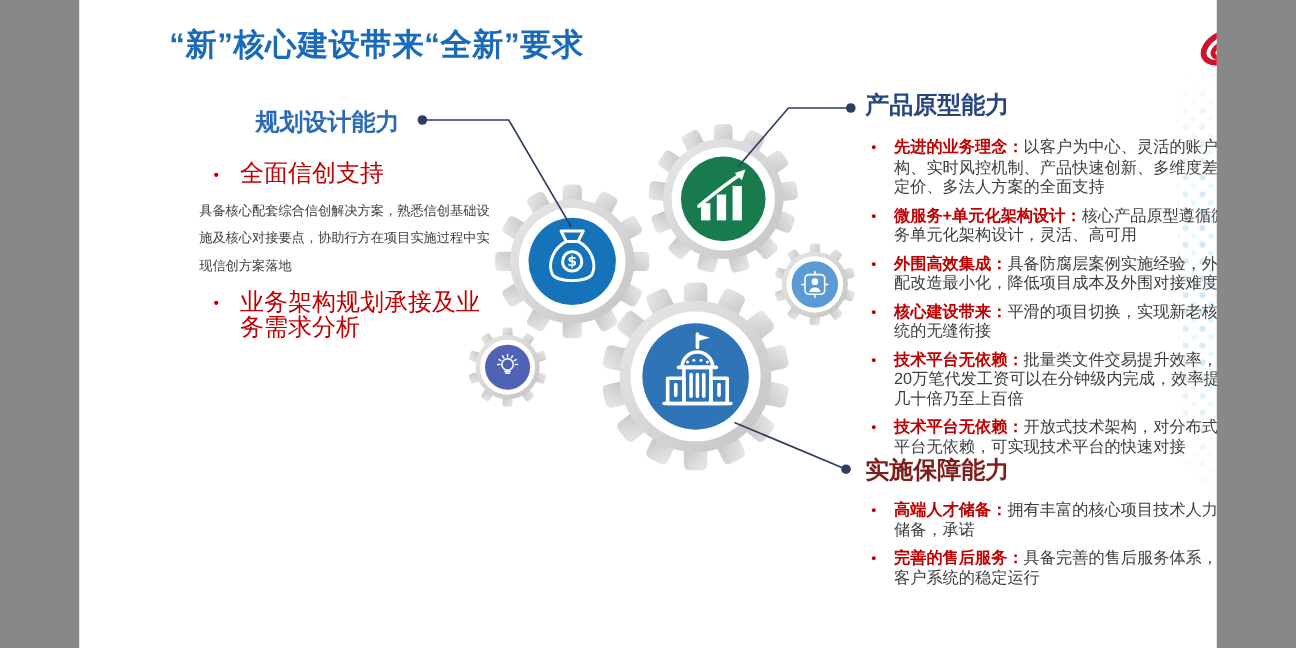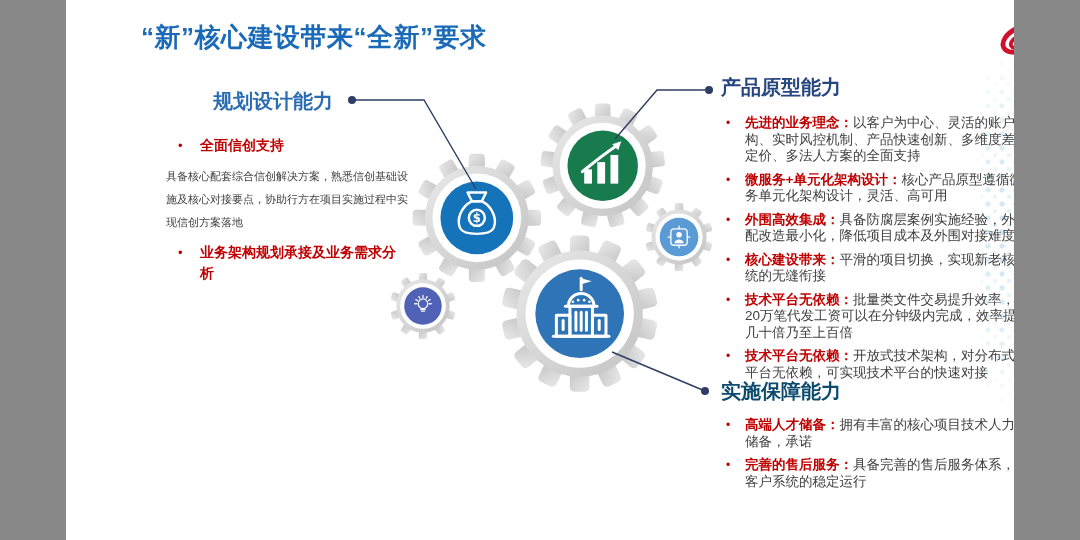--- a/index.html
+++ b/index.html
@@ -27,28 +27,28 @@
   .logo{position:absolute;left:928px;top:18px;z-index:3;display:flex;align-items:center;gap:6px;text-align:right;}
   .logo-en{font-size:20px;font-weight:bold;color:#d0112b;letter-spacing:1px;line-height:20px;font-style:italic;}
   .logo-cn{font-size:12px;color:#d0112b;letter-spacing:3px;line-height:15px;text-decoration:underline;}
   
   .gear{position:absolute;z-index:1;}
   .connectors{position:absolute;left:0;top:0;z-index:2;pointer-events:none;}
   
   .sec-h{margin:0;font-size:20px;font-weight:bold;white-space:nowrap;}
   .h-planning{color:#2a6cb3;}
   .h-product{color:#27457f;}
-  .h-impl{color:#0c4a6e;}
+  .h-impl{color:#7f1d1d;}
   
   .sec-left{position:absolute;left:100px;top:88px;width:242px;z-index:3;}
   .sec-left .sec-h{margin-left:47px;}
   .lrow{display:flex;margin-top:20px;}
   .lrow.second{margin-top:8px;}
   .ldot{width:22px;padding-left:12px;color:#c00000;font-size:13px;line-height:21px;flex:0 0 auto;}
-  .llabel{color:#c00000;font-weight:bold;font-size:14px;line-height:21px;max-width:202px;}
+  .llabel{color:#c00000;font-weight:normal;font-size:20px;line-height:21px;max-width:202px;}
   .lbody{margin:9px 0 0 0;font-size:11px;line-height:23px;color:#404040;text-align:justify;}
   
   .sec-right{position:absolute;left:655px;z-index:3;}
   .sec-product{top:74px;width:322px;}
   .sec-impl{top:378px;width:330px;}
   .rlist{list-style:none;margin:14px 0 0 0;padding:0;}
   .rlist li{position:relative;padding-left:24px;margin-bottom:7px;font-size:13.5px;line-height:16.5px;}
   .rdot{position:absolute;left:5px;top:0;color:#c00000;font-size:12px;}
   .rlabel{color:#c00000;font-weight:bold;}
   .rdesc{color:#3d3d3d;}

